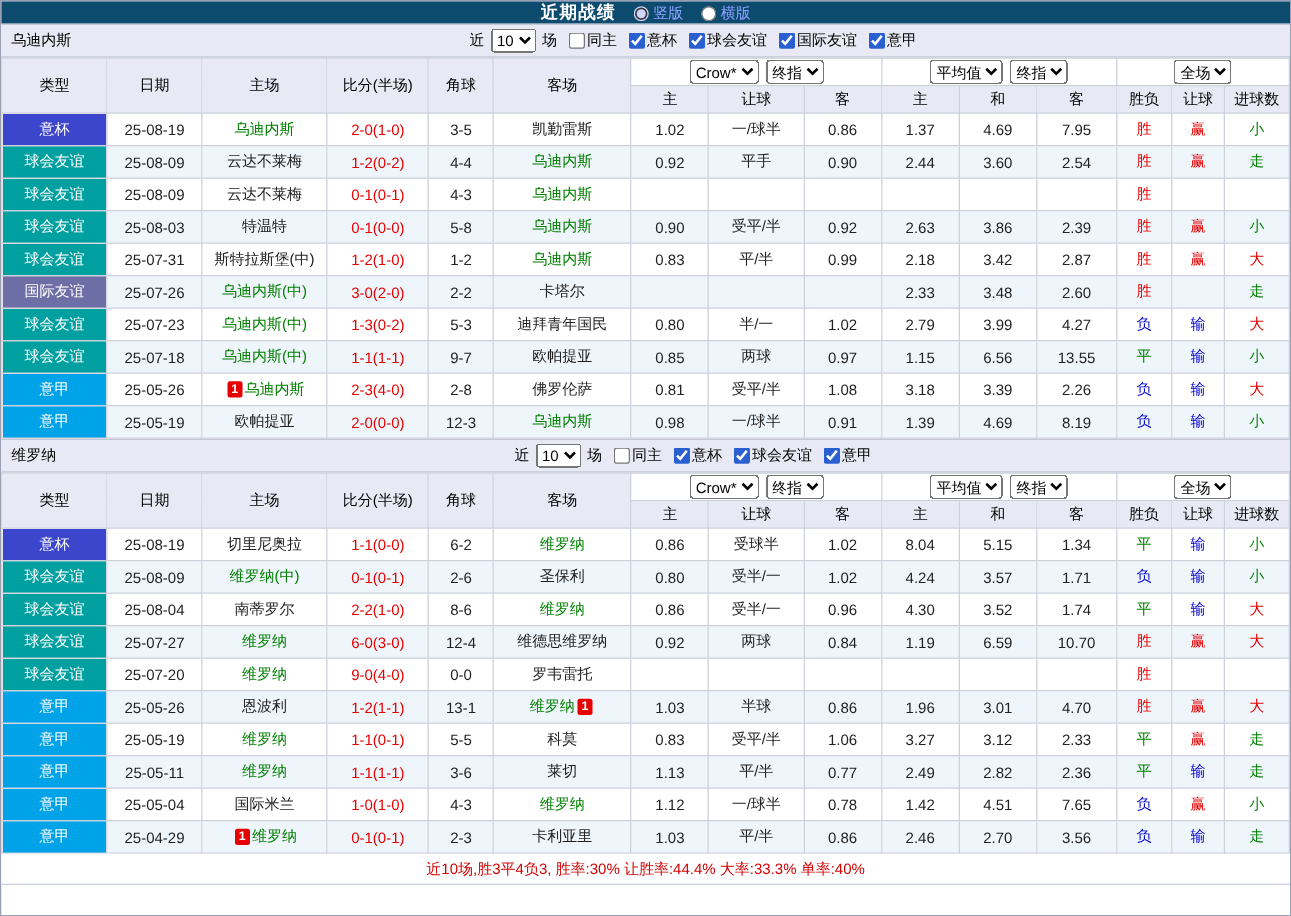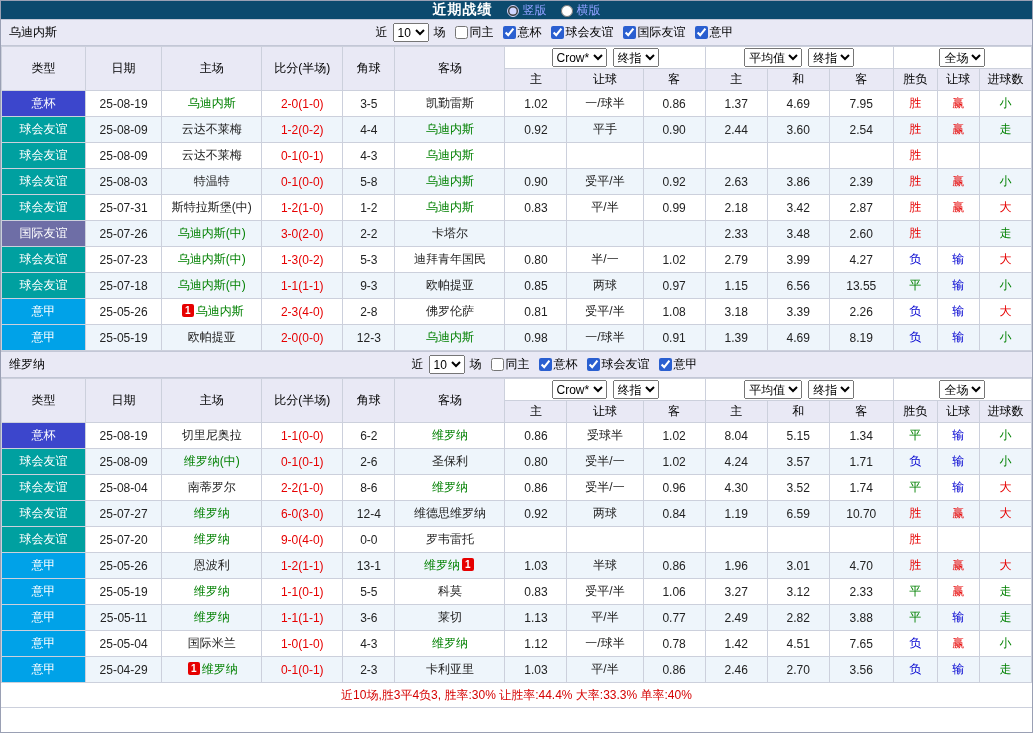--- a/index.html
+++ b/index.html
@@ -238,21 +238,21 @@
               <td>4.27</td>
               <td style="color: rgb(0, 0, 208);">负</td>
               <td style="color: rgb(0, 0, 208);">输</td>
               <td style="color: rgb(230, 0, 0);">大</td>
             </tr>
             <tr>
               <td class="type" style="background: rgb(0, 160, 160);">球会友谊</td>
               <td>25-07-18</td>
               <td><span class="focus">乌迪内斯(中)</span></td>
               <td class="score">1-1(1-1)</td>
-              <td>9-3</td>
+              <td>9-7</td>
               <td><span>欧帕提亚</span></td>
               <td>0.85</td>
               <td>两球</td>
               <td>0.97</td>
               <td>1.15</td>
               <td>6.56</td>
               <td>13.55</td>
               <td style="color: rgb(0, 128, 0);">平</td>
               <td style="color: rgb(0, 0, 208);">输</td>
               <td style="color: rgb(0, 128, 0);">小</td>
@@ -486,21 +486,21 @@
               <td>25-05-11</td>
               <td><span class="focus">维罗纳</span></td>
               <td class="score">1-1(1-1)</td>
               <td>3-6</td>
               <td><span>莱切</span></td>
               <td>1.13</td>
               <td>平/半</td>
               <td>0.77</td>
               <td>2.49</td>
               <td>2.82</td>
-              <td>3.88</td>
+              <td>2.36</td>
               <td style="color: rgb(0, 128, 0);">平</td>
               <td style="color: rgb(0, 0, 208);">输</td>
               <td style="color: rgb(0, 128, 0);">走</td>
             </tr>
             <tr>
               <td class="type" style="background: rgb(0, 162, 232);">意甲</td>
               <td>25-05-04</td>
               <td><span>国际米兰</span></td>
               <td class="score">1-0(1-0)</td>
               <td>4-3</td>

